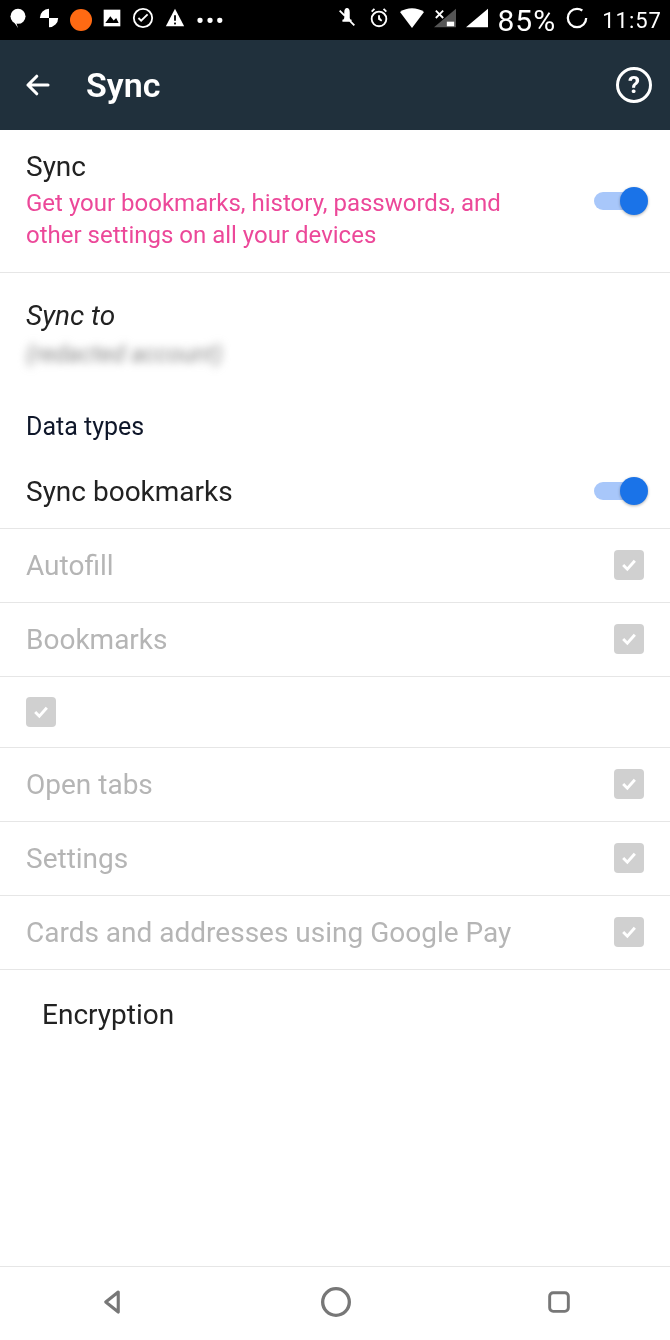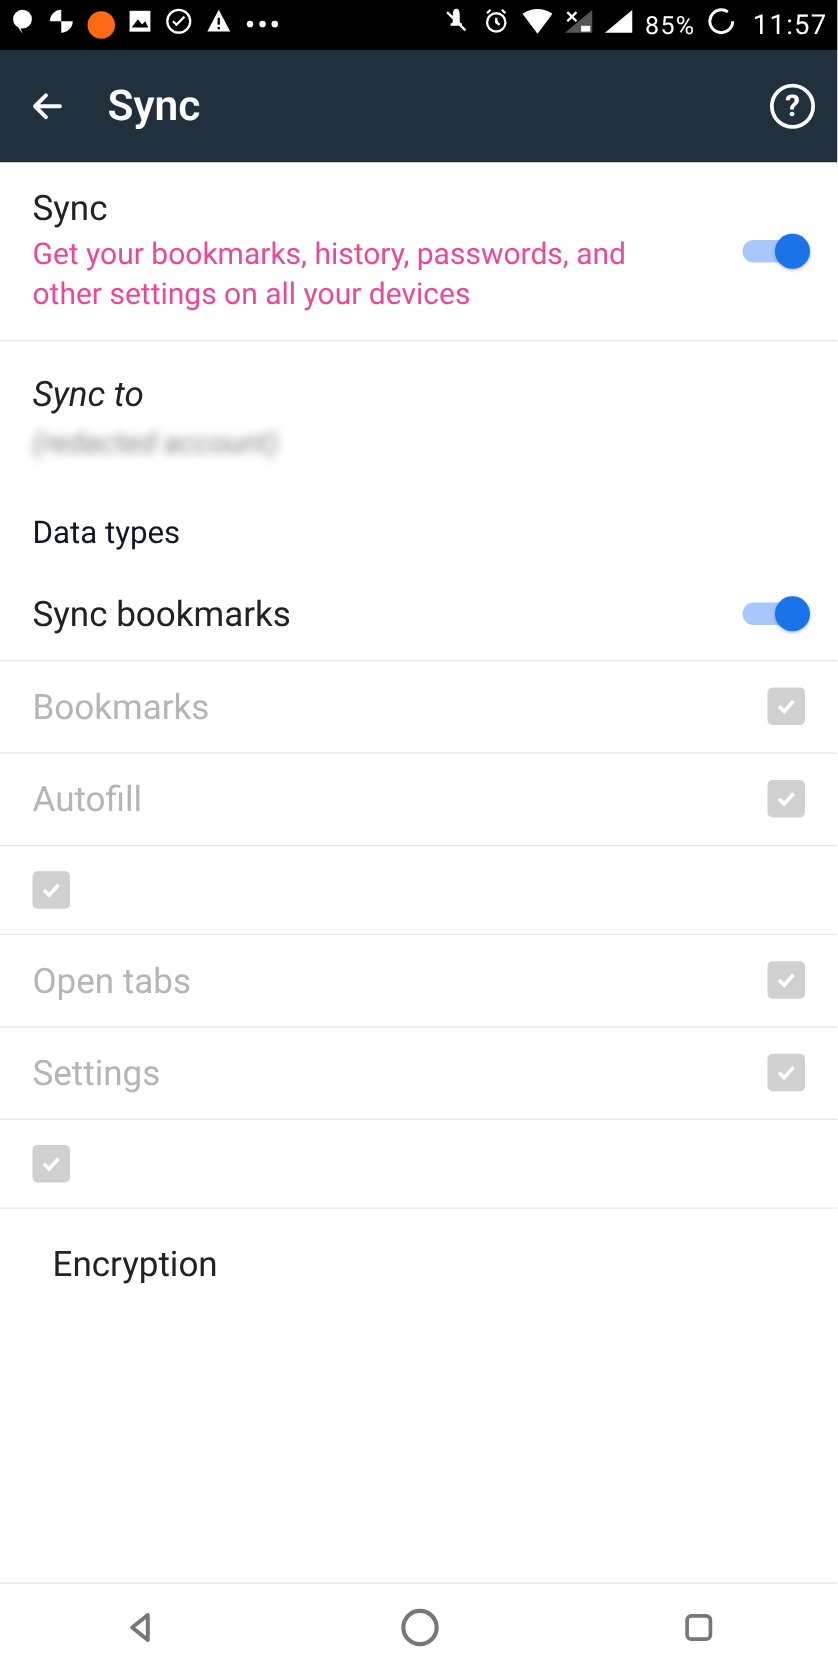--- a/index.html
+++ b/index.html
@@ -4,21 +4,21 @@
   <style>
     * { margin: 0; padding: 0; box-sizing: border-box; }
     html, body { width: 670px; height: 1340px; font-family: Roboto, Arial, sans-serif; background: #fff; overflow: hidden; }
 
     
     .status-bar { height: 40px; background: #000; display: flex; align-items: center; justify-content: space-between; padding: 0 8px; color: #fff; font-size: 22px; }
     .status-left, .status-right { display: flex; align-items: center; gap: 10px; }
     .status-bar svg { fill: #fff; }
     .orange-dot { width: 22px; height: 22px; border-radius: 50%; background: #ff6a13; }
     .dots { letter-spacing: 2px; font-weight: 700; }
-    .battery { font-size: 20px; letter-spacing: 1px; }
+    .battery { font-size: 30px; letter-spacing: 1px; }
     .clock { font-size: 22px; letter-spacing: 1px; margin-left: 4px; }
 
     
     .app-bar { height: 90px; background: #20303c; display: flex; align-items: center; padding: 0 18px; color: #fff; }
     .app-bar .back { width: 40px; height: 40px; display: flex; align-items: center; justify-content: center; margin-right: 28px; }
     .app-bar .title { font-size: 34px; font-weight: 600; flex: 1; }
     .app-bar .help { width: 36px; height: 36px; border-radius: 50%; border: 3px solid #fff; display: flex; align-items: center; justify-content: center; font-size: 24px; font-weight: 700; }
 
     
     .content { background: #fff; }
@@ -139,39 +139,39 @@
         <div class="title-txt">Sync bookmarks</div>
       </div>
     <div class="toggle">
       <div class="toggle-track"></div>
         <div class="toggle-thumb"></div>
     </div>
   </div>
 
   <div class="row disabled">
     <div class="text">
+        <div class="title-txt">Autofill</div>
+      </div>
+    <div class="checkbox">
+        <svg width="20" height="20" viewBox="0 0 24 24">
+          <path d="M5 12 L10 17 L19 7"></path>
+        </svg>
+      </div>
+  </div>
+  <div class="row disabled">
+    <div class="text">
         <div class="title-txt">Bookmarks</div>
       </div>
     <div class="checkbox">
         <svg width="20" height="20" viewBox="0 0 24 24">
           <path d="M5 12 L10 17 L19 7"></path>
         </svg>
       </div>
   </div>
   <div class="row disabled">
-    <div class="text">
-        <div class="title-txt">Autofill</div>
-      </div>
-    <div class="checkbox">
-        <svg width="20" height="20" viewBox="0 0 24 24">
-          <path d="M5 12 L10 17 L19 7"></path>
-        </svg>
-      </div>
-  </div>
-  <div class="row disabled">
     <div class="checkbox">
         <svg width="20" height="20" viewBox="0 0 24 24">
           <path d="M5 12 L10 17 L19 7"></path>
         </svg>
       </div>
   </div>
   <div class="row disabled">
     <div class="text">
         <div class="title-txt">Open tabs</div>
       </div>
@@ -185,20 +185,23 @@
     <div class="text">
         <div class="title-txt">Settings</div>
       </div>
     <div class="checkbox">
         <svg width="20" height="20" viewBox="0 0 24 24">
           <path d="M5 12 L10 17 L19 7"></path>
         </svg>
       </div>
   </div>
   <div class="row disabled">
+    <div class="text">
+        <div class="title-txt">Cards and addresses using Google Pay</div>
+      </div>
     <div class="checkbox">
         <svg width="20" height="20" viewBox="0 0 24 24">
           <path d="M5 12 L10 17 L19 7"></path>
         </svg>
       </div>
   </div>
 
   <div class="row noborder" style="padding-top:28px;margin-left:16px;">
     <div class="text">
         <div class="title-txt">Encryption</div>

